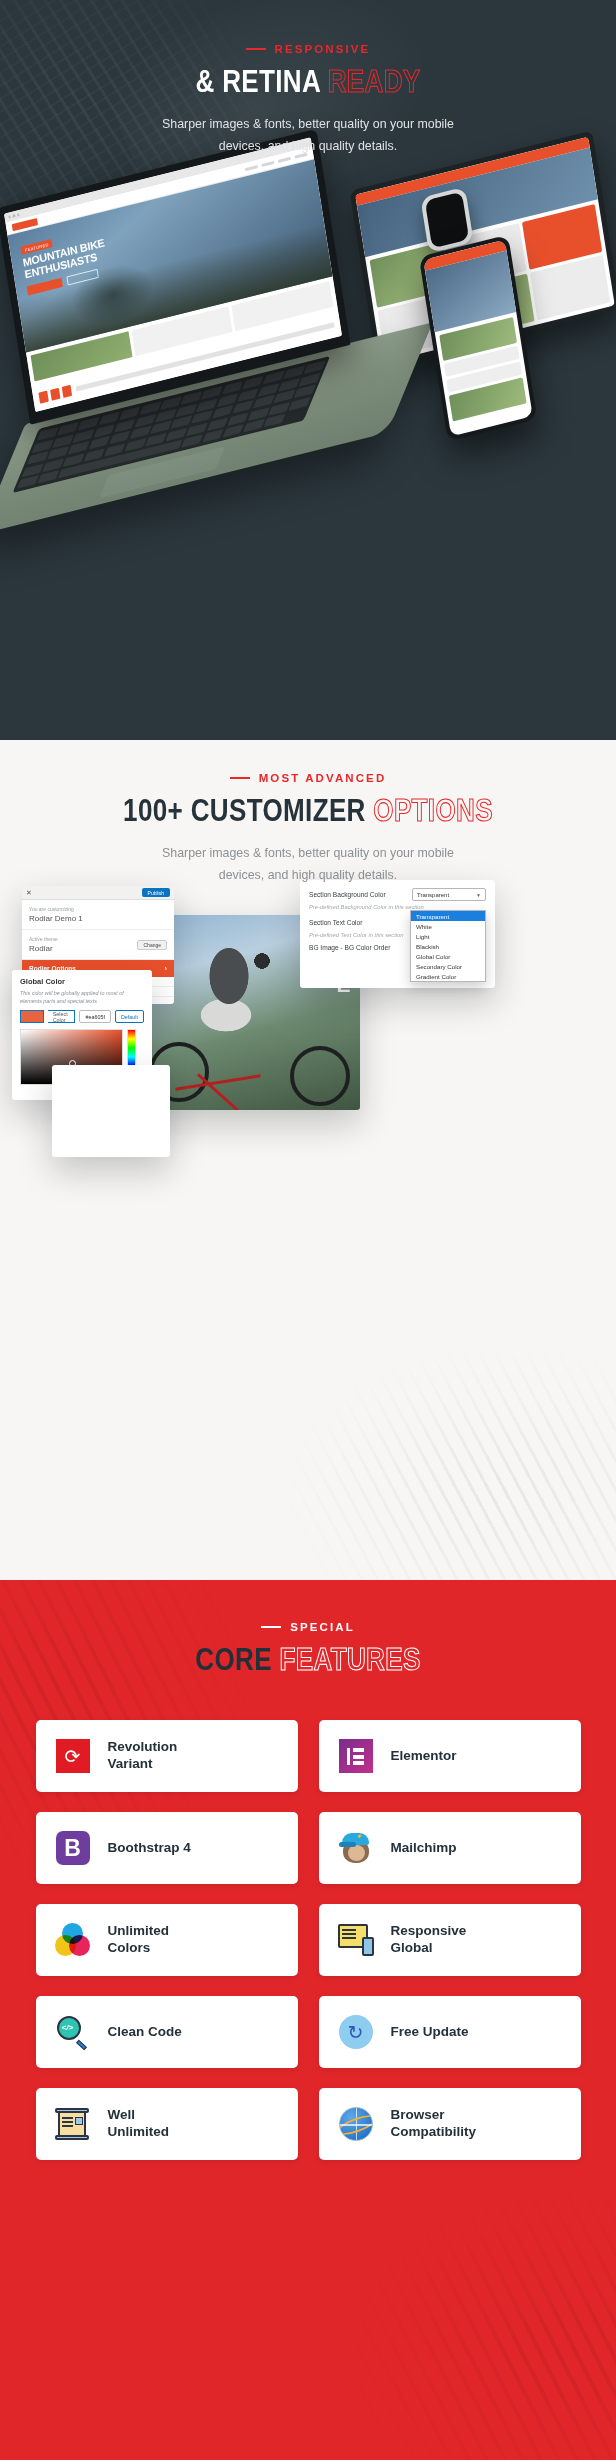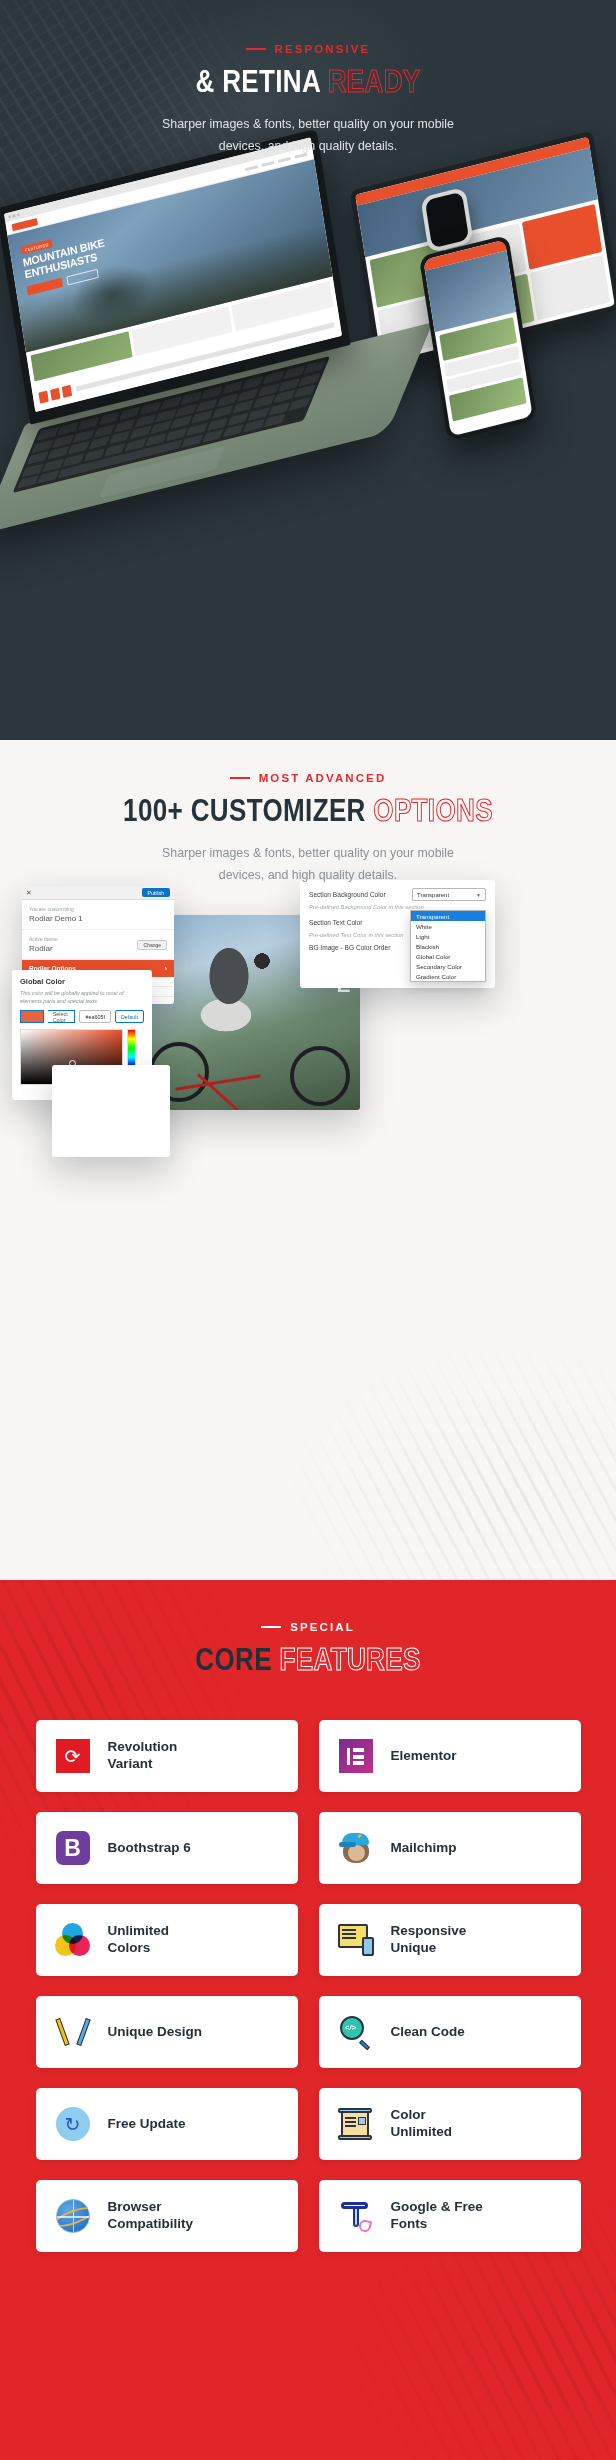--- a/index.html
+++ b/index.html
@@ -679,21 +679,21 @@
             <u></u>
           </span>
         </span>
       <span class="card-lbl">Elementor</span>
     </div>
 
     <div class="card">
       <span class="card-ico">
           <span class="ic-boot">B</span>
         </span>
-      <span class="card-lbl">Boothstrap 6</span>
+      <span class="card-lbl">Boothstrap 4</span>
     </div>
 
     <div class="card">
       <span class="card-ico">
         <span class="ic-chimp">
             <i class="head"></i>
             <i class="face"></i>
             <i class="cap"></i>
             <i class="brim"></i>
             <i class="star">✦</i>
@@ -720,33 +720,24 @@
     <div class="card">
       <span class="card-ico">
         <span class="ic-resp">
             <i class="scr"></i>
             <i class="bar"></i>
             <i class="ph"></i>
           </span>
       </span>
       <span class="card-lbl">
         <span>Responsive</span><br>
-        <span>Unique</span>
-      </span>
-    </div>
-
-    <div class="card">
-      <span class="card-ico">
-        <span class="ic-pencil">
-            <i class="p1"></i>
-            <i class="p2"></i>
-          </span>
-      </span>
-      <span class="card-lbl">Unique Design</span>
-    </div>
+        <span>Global</span>
+      </span>
+    </div>
+
 
     <div class="card">
       <span class="card-ico">
         <span class="ic-clean">
             <i class="lens"></i>
             <i class="handle"></i>
           </span>
       </span>
       <span class="card-lbl">Clean Code</span>
     </div>
@@ -764,46 +755,33 @@
       <span class="card-ico">
         <span class="ic-doc">
             <i class="pg"></i>
             <i class="ln"></i>
             <i class="bx"></i>
             <i class="top"></i>
             <i class="bot"></i>
           </span>
       </span>
       <span class="card-lbl">
-        <span>Color</span><br>
+        <span>Well</span><br>
         <span>Unlimited</span>
       </span>
     </div>
 
 
     <div class="card">
       <span class="card-ico">
           <span class="ic-globe">
             <i></i>
           </span>
         </span>
       <span class="card-lbl">
         <span>Browser</span><br>
         <span>Compatibility</span>
       </span>
     </div>
 
-    <div class="card">
-      <span class="card-ico">
-        <span class="ic-font">
-            <i class="t"></i>
-            <i class="stem"></i>
-            <i class="loop"></i>
-          </span>
-      </span>
-      <span class="card-lbl">
-        <span>Google &amp; Free</span><br>
-        <span>Fonts</span>
-      </span>
-    </div>
 
   </div>
 </section>
 
 </body></html>

